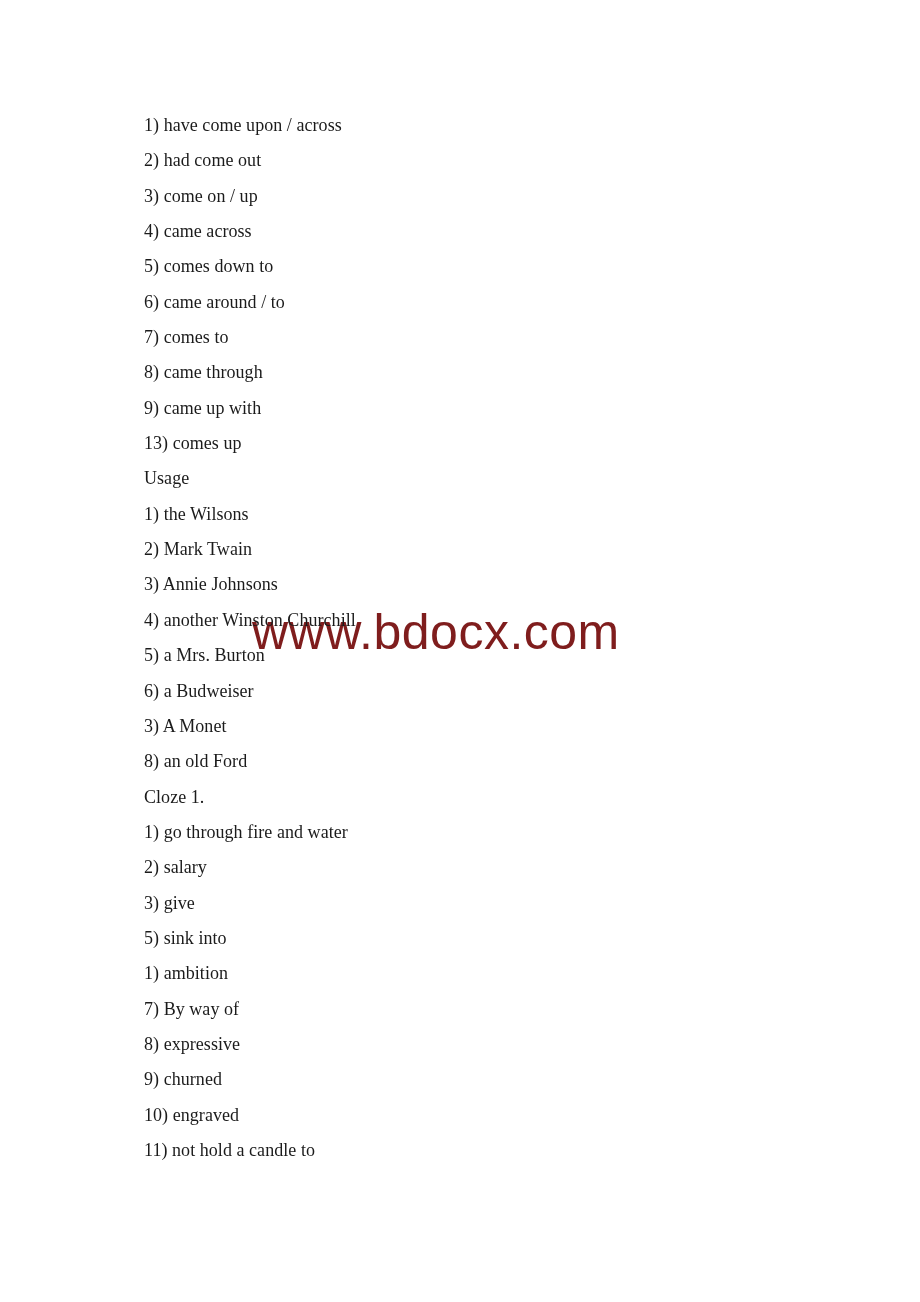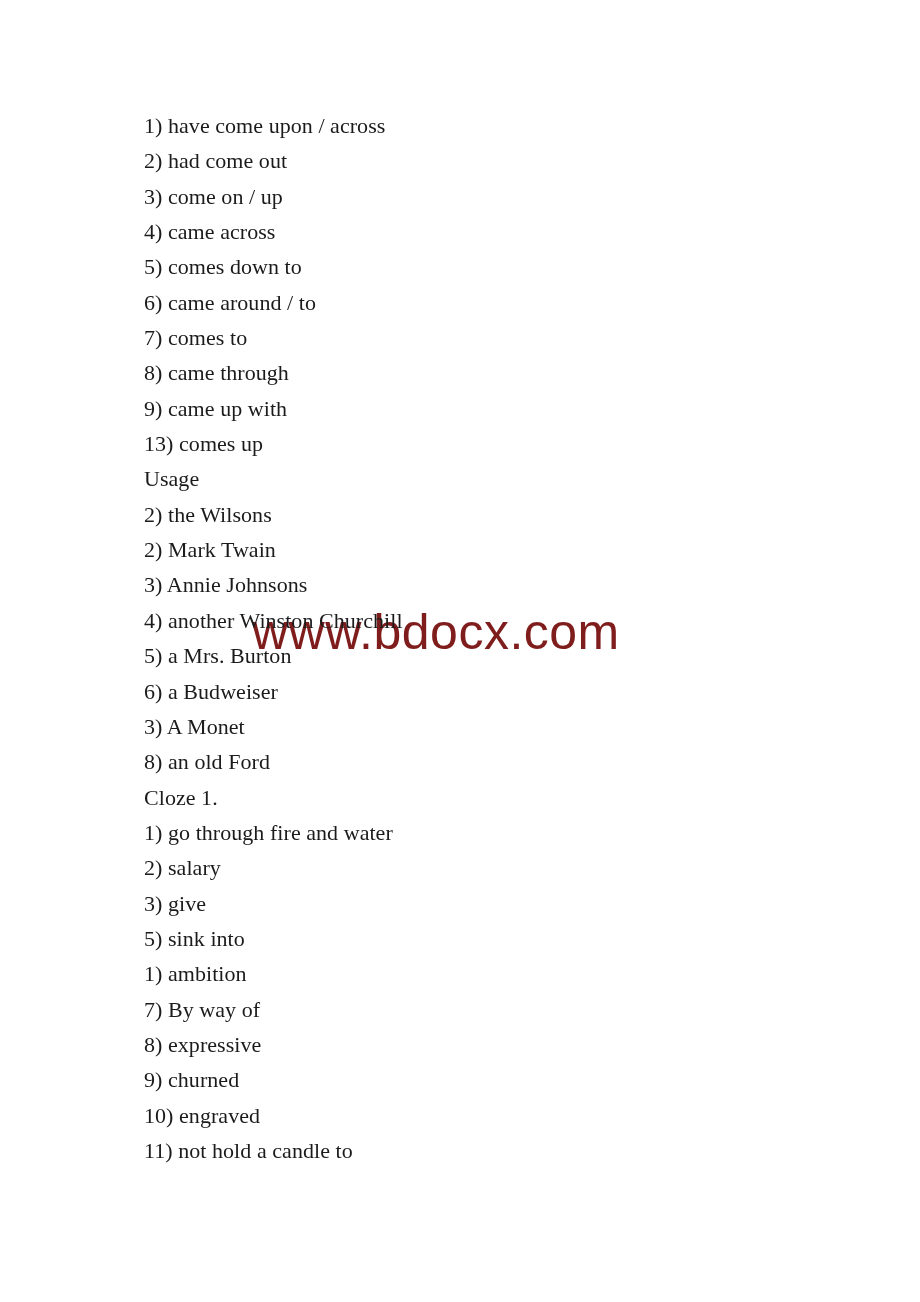--- a/index.html
+++ b/index.html
@@ -43,21 +43,21 @@
     position: absolute;
     left: 144px;
     top: 108px;
     width: 700px;
     z-index: 2;
   }
 
   .doc-line {
     height: 35.35px;
     line-height: 35.35px;
-    font-size: 22px;
+    font-size: 18px;
     color: #1b1b1b;
     white-space: pre;
     letter-spacing: 0.05px;
   }
 </style>
 </head>
 <body>
 
 <div id="page">
 
@@ -68,21 +68,21 @@
     <div class="doc-line">2) had come out</div>
     <div class="doc-line">3) come on / up</div>
     <div class="doc-line">4) came across</div>
     <div class="doc-line">5) comes down to</div>
     <div class="doc-line">6) came around / to</div>
     <div class="doc-line">7) comes to</div>
     <div class="doc-line">8) came through</div>
     <div class="doc-line">9) came up with</div>
     <div class="doc-line">13) comes up</div>
     <div class="doc-line">Usage</div>
-    <div class="doc-line">2) the Wilsons</div>
+    <div class="doc-line">1) the Wilsons</div>
     <div class="doc-line">2) Mark Twain</div>
     <div class="doc-line">3) Annie Johnsons</div>
     <div class="doc-line">4) another Winston Churchill</div>
     <div class="doc-line">5) a Mrs. Burton</div>
     <div class="doc-line">6) a Budweiser</div>
     <div class="doc-line">3) A Monet</div>
     <div class="doc-line">8) an old Ford</div>
     <div class="doc-line">Cloze 1.</div>
     <div class="doc-line">1) go through fire and water</div>
     <div class="doc-line">2) salary</div>

